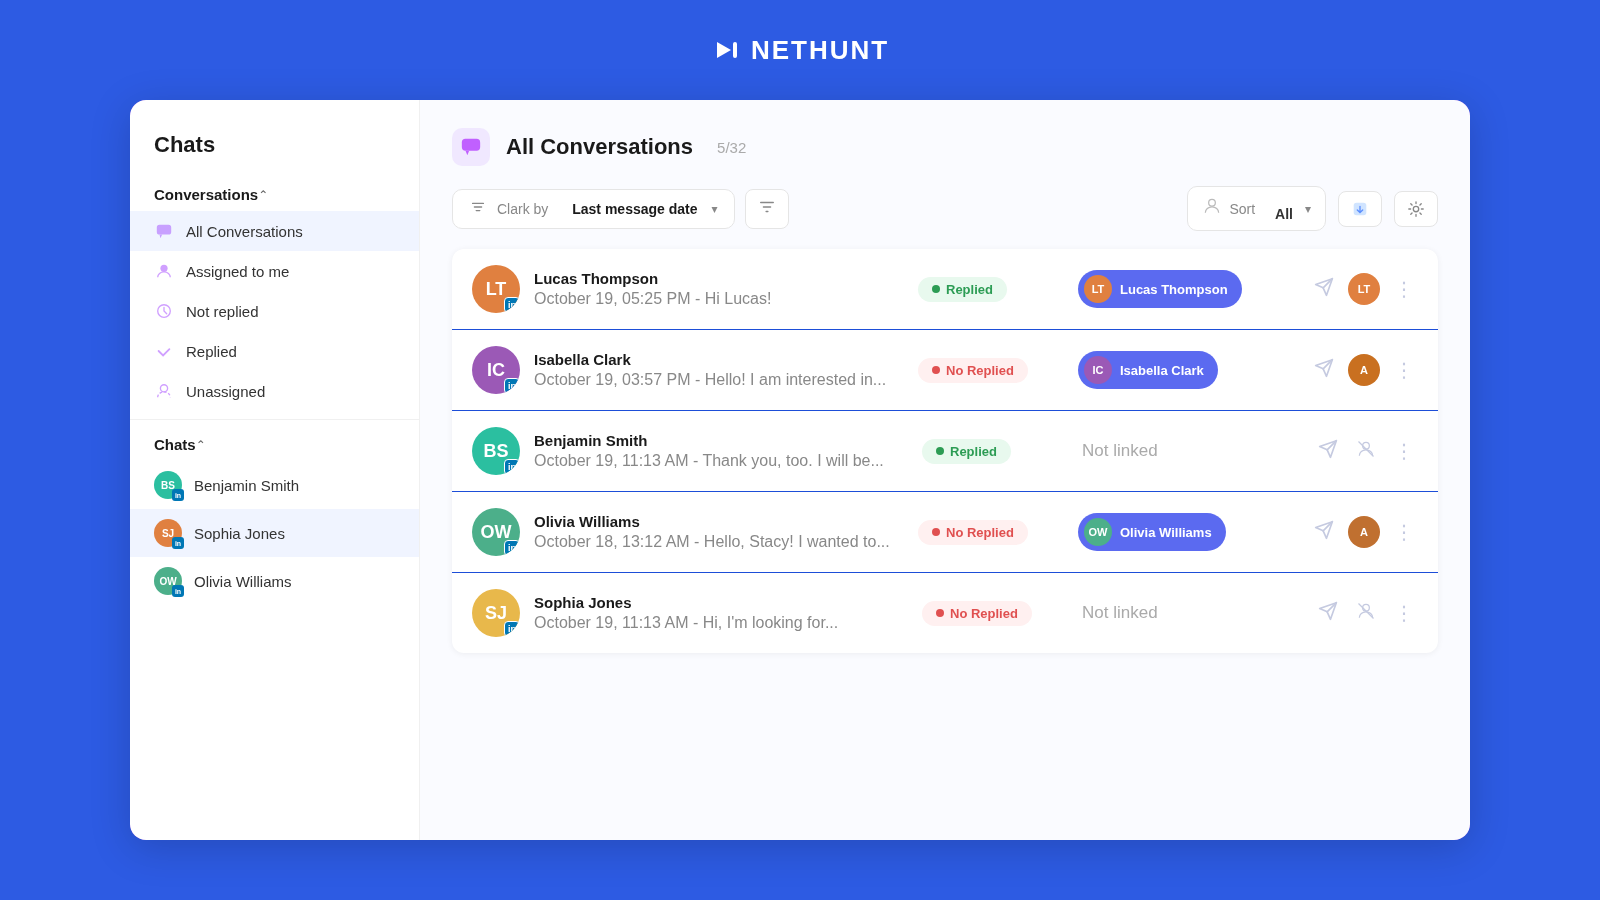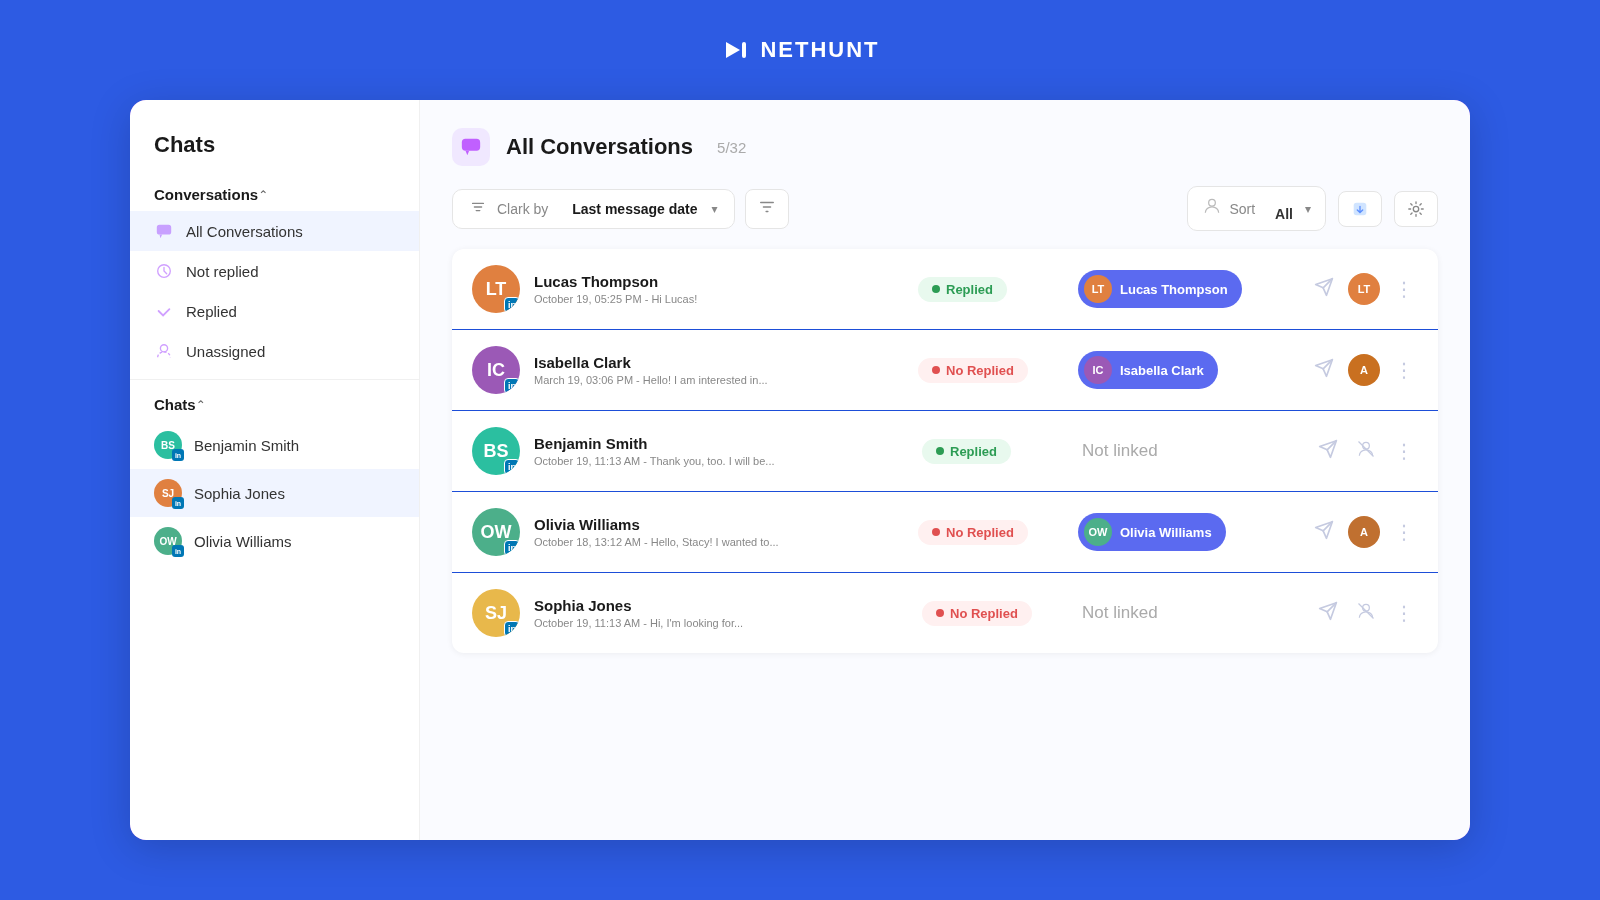--- a/index.html
+++ b/index.html
@@ -21,21 +21,21 @@
       display: flex;
       align-items: center;
       justify-content: center;
     }
     .logo {
       display: flex;
       align-items: center;
       gap: 8px;
       color: white;
       font-weight: 700;
-      font-size: 22px;
+      font-size: 26px;
       letter-spacing: 2px;
       justify-content: flex-end;
     }
     .logo-icon {
       width: 32px;
       height: 32px;
     }
 
     
     .main-container {
@@ -316,21 +316,21 @@
       flex: 1;
       min-width: 0;
     }
     .conv-name {
       font-size: 15px;
       font-weight: 700;
       color: #1a1a1a;
       margin-bottom: 3px;
     }
     .conv-preview {
-      font-size: 11px;
+      font-size: 16px;
       color: #888;
       white-space: nowrap;
       overflow: hidden;
       text-overflow: ellipsis;
       max-width: 360px;
     }
 
     .conv-status {
       width: 140px;
       display: flex;
@@ -459,20 +459,29 @@
           <svg width="18" height="18" viewBox="0 0 20 20" fill="none">
               <rect x="2" y="3" width="16" height="11" rx="3" fill="#c8a0ff"></rect>
               <polygon points="5,14 8,14 6,18" fill="#c8a0ff"></polygon>
             </svg>
         </span>
         <span class="nav-label">All Conversations</span>
       </div>
       <div class="sidebar-nav-item">
         <span class="sidebar-nav-icon">
           <svg width="18" height="18" viewBox="0 0 20 20" fill="none">
+              <circle cx="10" cy="7" r="4" fill="#d0a0ff"></circle>
+              <path d="M3 17c0-3.3 3.1-6 7-6s7 2.7 7 6" stroke="#d0a0ff" stroke-width="1.5" fill="none"></path>
+            </svg>
+        </span>
+        <span class="nav-label">Assigned to me</span>
+      </div>
+      <div class="sidebar-nav-item">
+        <span class="sidebar-nav-icon">
+          <svg width="18" height="18" viewBox="0 0 20 20" fill="none">
               <circle cx="10" cy="10" r="7" stroke="#d0a0ff" stroke-width="1.5"></circle>
               <path d="M10 6v4l3 3" stroke="#d0a0ff" stroke-width="1.5" stroke-linecap="round"></path>
             </svg>
         </span>
         <span class="nav-label">Not replied</span>
       </div>
       <div class="sidebar-nav-item">
         <span class="sidebar-nav-icon">
           <svg width="18" height="18" viewBox="0 0 20 20" fill="none">
               <path d="M4 10l5 5 7-7" stroke="#d0a0ff" stroke-width="2" stroke-linecap="round"></path>
@@ -619,21 +628,21 @@
         </div>
       </div>
 
       <div class="conv-row">
         <div class="conv-avatar">
           <div class="avatar-placeholder av-purple">IC</div>
           <div class="li-badge-conv">in</div>
         </div>
         <div class="conv-info">
           <div class="conv-name">Isabella Clark</div>
-          <div class="conv-preview">March 19, 03:06 PM - Hello! I am interested in...</div>
+          <div class="conv-preview">October 19, 03:57 PM - Hello! I am interested in...</div>
         </div>
         <div class="conv-status">
           <div class="status-badge no-replied">
             <span class="status-dot red"></span>
             <span>No Replied</span>
           </div>
         </div>
         <div class="conv-assigned">
           <div class="assigned-badge">
             <div class="assigned-avatar" style="background:#9b59b6;display:flex;align-items:center;justify-content:center;font-size:11px;font-weight:700;color:white;">IC</div>

